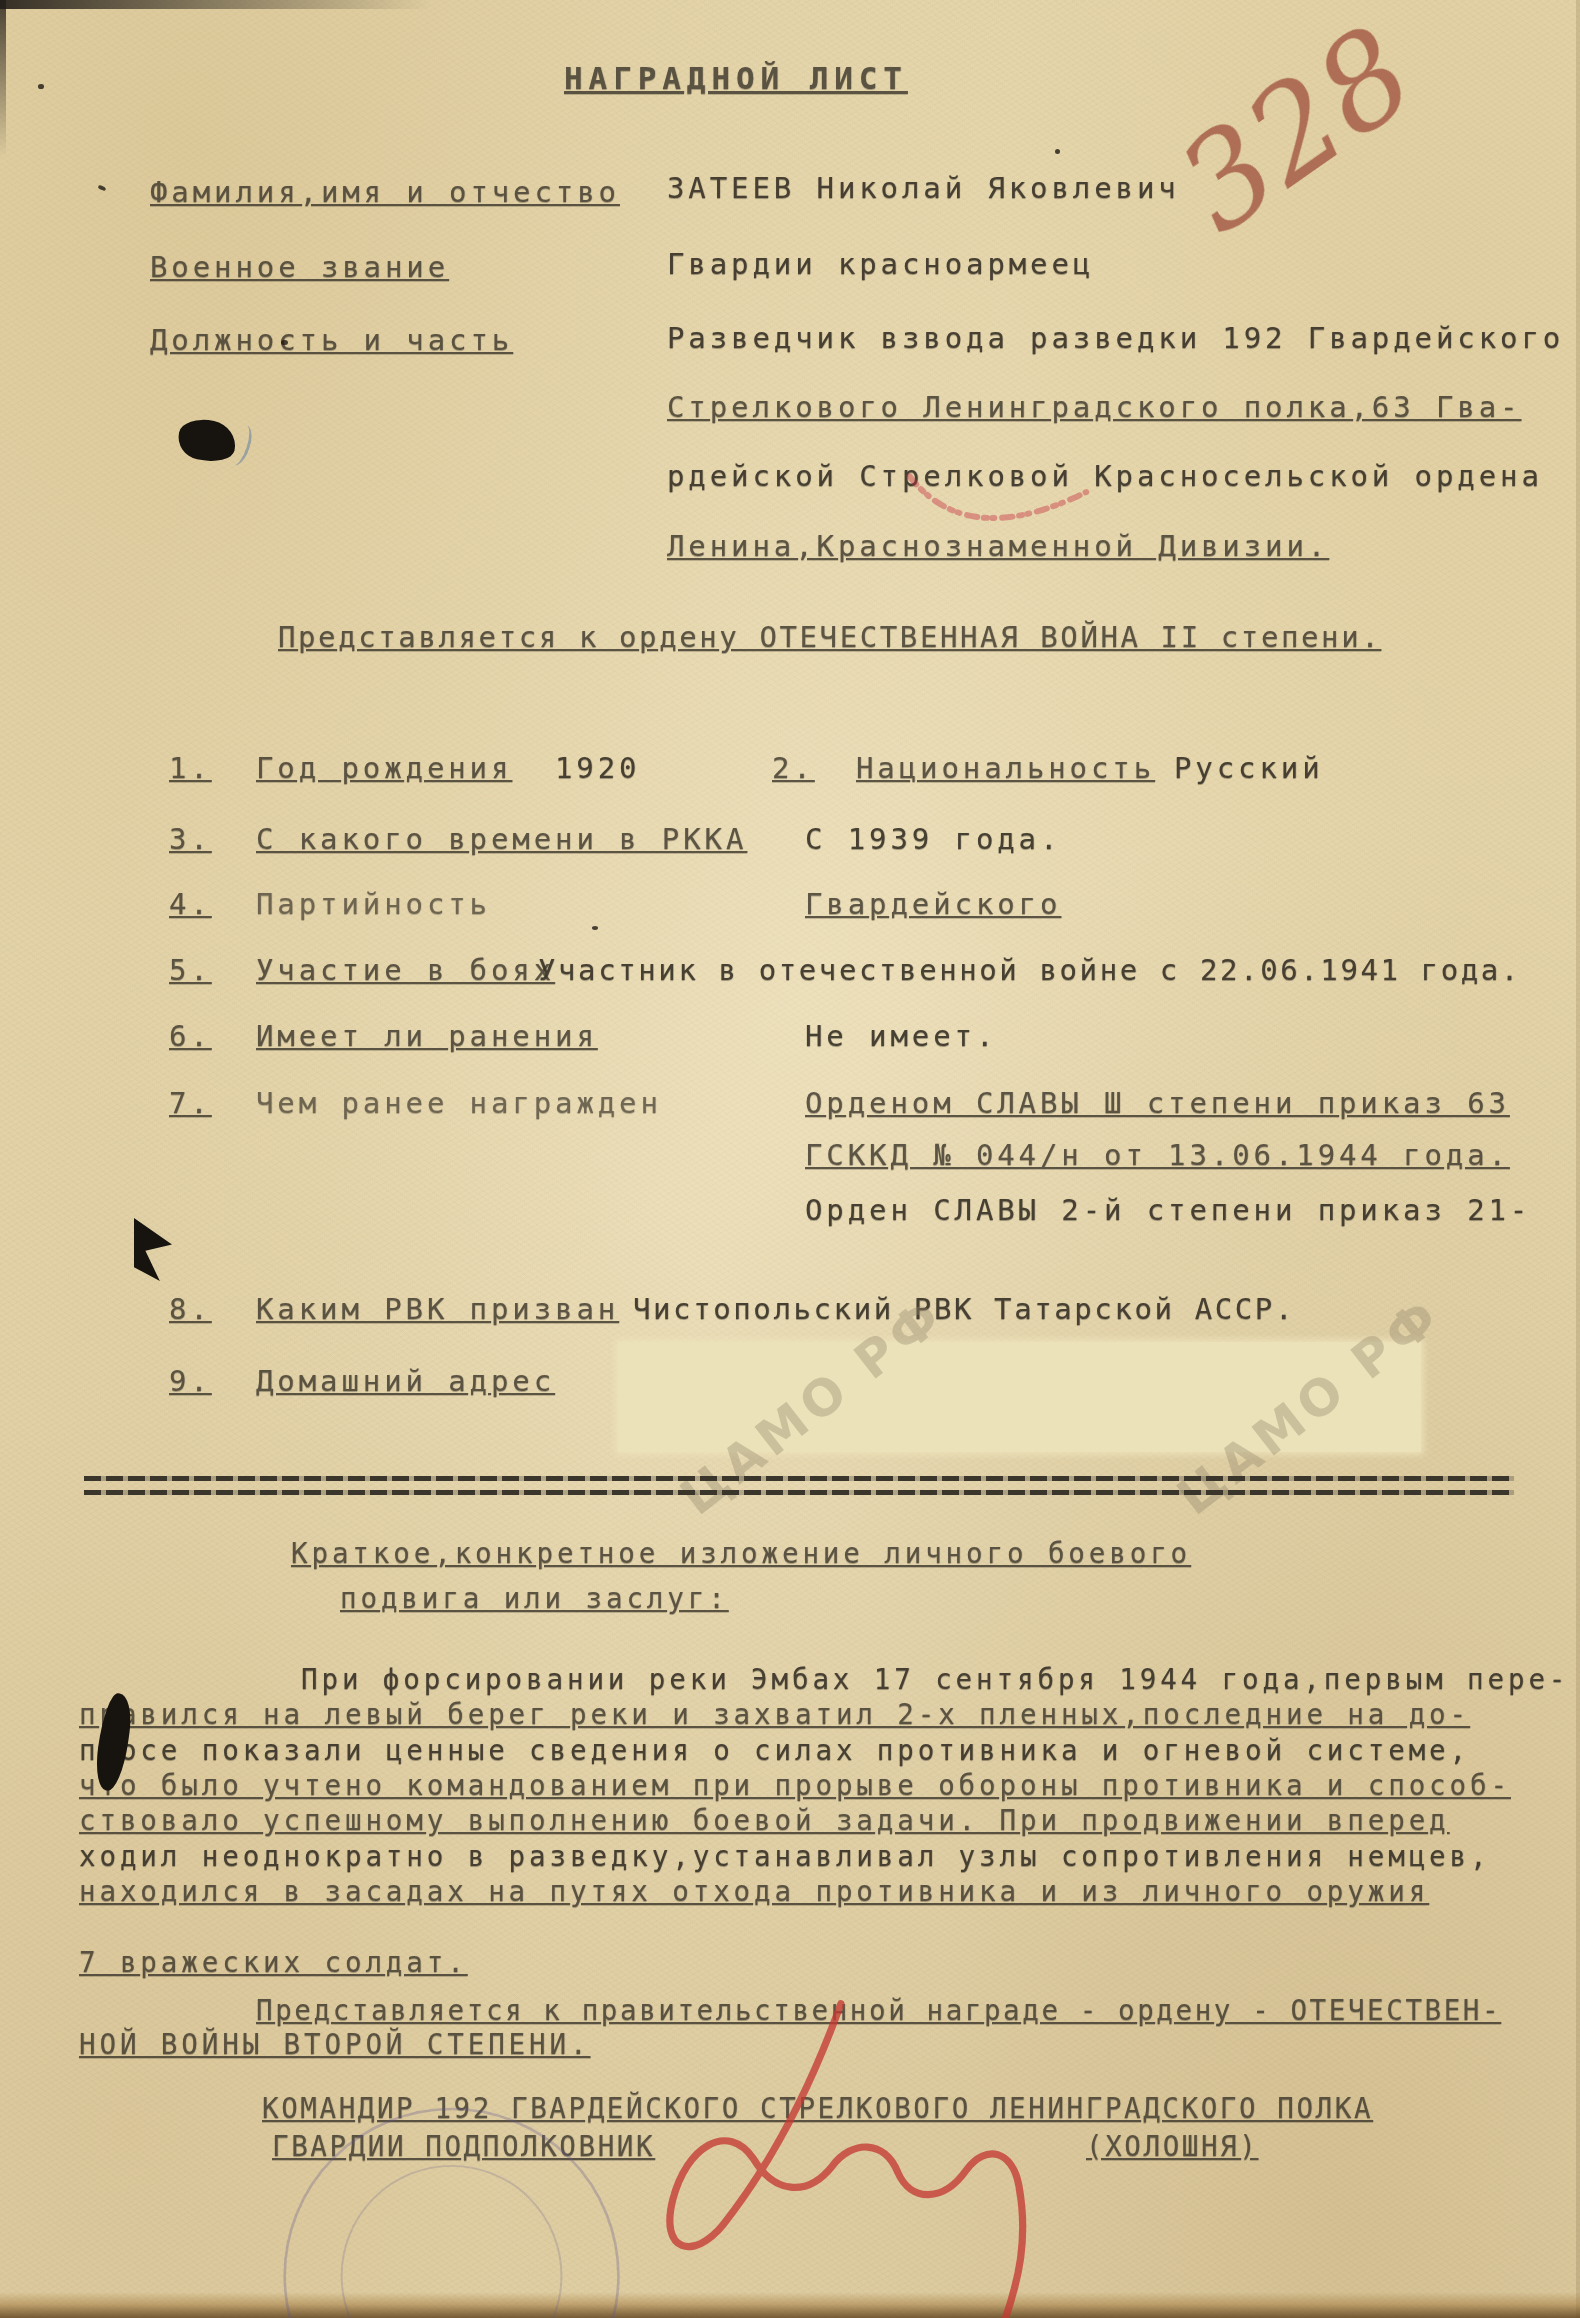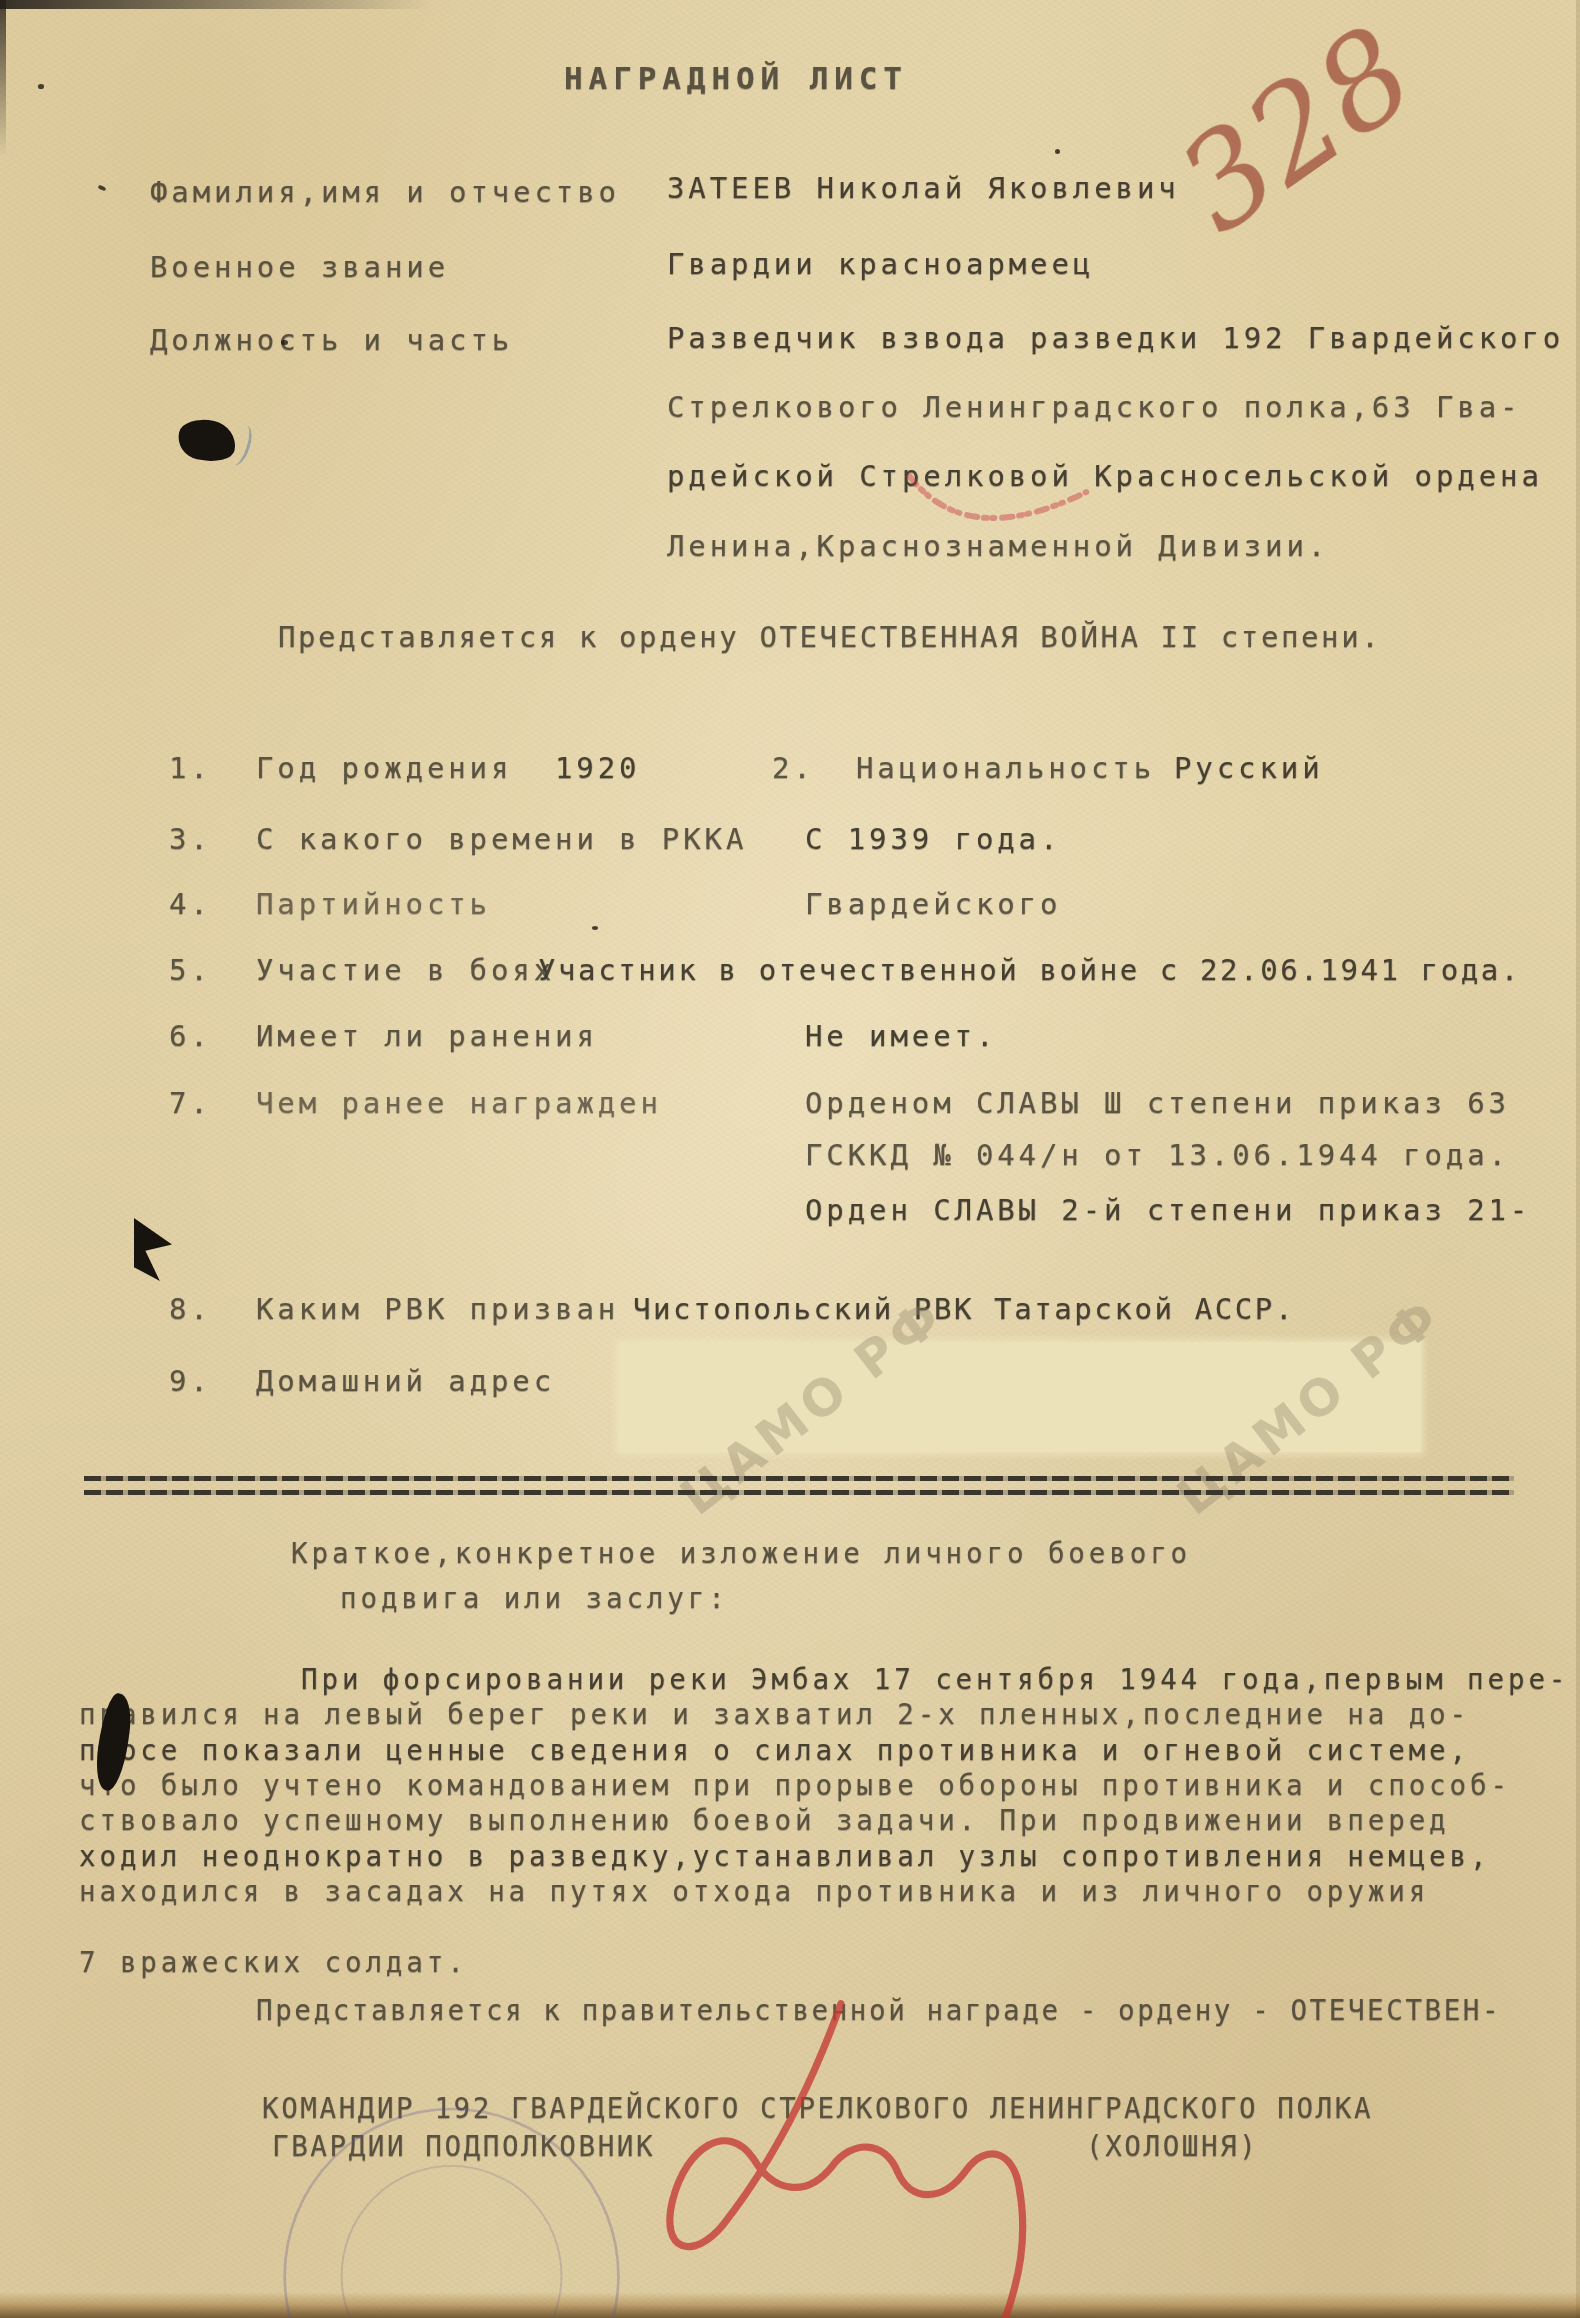--- a/index.html
+++ b/index.html
@@ -19,21 +19,21 @@
     font-family:"DejaVu Sans Mono", "Liberation Mono", monospace;
   }
   .tw{
     position:absolute;
     color:#3e382c;
     letter-spacing:3.9px;
     white-space:nowrap;
     text-shadow:0 0.7px 0.7px rgba(62,56,44,.45), 0.7px 0 0.7px rgba(62,56,44,.22);
   }
   .f1{opacity:.95;filter:blur(0.1px);}
-  .f2{opacity:.82;filter:blur(0.3px);}
+  .f2{opacity:.82;filter:blur(0.3px);text-decoration:underline;}
   .f3{opacity:.7;filter:blur(0.4px);}
   .sz-title{font-size:31px;font-weight:bold;letter-spacing:5.9px;}
   .sz-field{font-size:29px;}
   .sz-item{font-size:29px;}
   .sz-body{font-size:27.5px;letter-spacing:3.9px;}
   .ls4{letter-spacing:2.6px;}
   .sep{
     position:absolute;left:84px;width:1430px;height:4.6px;
     background:repeating-linear-gradient(90deg,#3a362c 0 17px, rgba(58,54,44,.3) 17px 22px);
     filter:blur(0.2px);
@@ -142,20 +142,21 @@
   <div class="tw sz-body f1" style="left:301px;top:1663px;">При форсировании реки Эмбах 17 сентября 1944 года,первым пере-</div>
   <div class="tw sz-body f2" style="left:79px;top:1698px;">правился на левый берег реки и захватил 2-х пленных,последние на до-</div>
   <div class="tw sz-body f1" style="left:79px;top:1734px;">просе показали ценные сведения о силах противника и огневой системе,</div>
   <div class="tw sz-body f2" style="left:79px;top:1769px;">что было учтено командованием при прорыве обороны противника и способ-</div>
   <div class="tw sz-body f2" style="left:79px;top:1804px;">ствовало успешному выполнению боевой задачи. При продвижении вперед</div>
   <div class="tw sz-body f1" style="left:79px;top:1840px;">ходил неоднократно в разведку,устанавливал узлы сопротивления немцев,</div>
   <div class="tw sz-body f2" style="left:79px;top:1875px;">находился в засадах на путях отхода противника и из личного оружия</div>
   <div class="tw sz-body f2" style="left:79px;top:1946px;">7 вражеских солдат.</div>
 
   <div class="tw sz-body f2 ls4" style="left:256px;top:1994px;">Представляется к правительственной награде - ордену - ОТЕЧЕСТВЕН-</div>
+  <div class="tw sz-body f2" style="left:79px;top:2028px;">НОЙ ВОЙНЫ ВТОРОЙ СТЕПЕНИ.</div>
 
   <div class="tw sz-body f2 ls4" style="left:262px;top:2092px;">КОМАНДИР 192 ГВАРДЕЙСКОГО СТРЕЛКОВОГО ЛЕНИНГРАДСКОГО ПОЛКА</div>
   <div class="tw sz-body f2 ls4" style="left:272px;top:2130px;">ГВАРДИИ ПОДПОЛКОВНИК</div>
   <div class="tw sz-body f2 ls4" style="left:1086px;top:2130px;">(ХОЛОШНЯ)</div>
 
   <div class="blob" style="left:178px;top:420px;width:58px;height:41px;border-radius:55% 45% 60% 40%/45% 60% 40% 55%;transform:rotate(12deg);"></div>
   <div style="position:absolute;left:230px;top:424px;width:17px;height:42px;border-right:3.9px solid rgba(70,110,165,.45);border-radius:50%;transform:rotate(18deg);"></div>
   <div class="blob" style="left:134px;top:1218px;width:38px;height:63px;clip-path:polygon(0 0,100% 42%,30% 52%,68% 100%,0 78%);"></div>
   <div class="blob" style="left:99px;top:1693px;width:29px;height:98px;border-radius:45% 55% 50% 50%/60% 40% 55% 45%;transform:rotate(8deg);"></div>
   <div class="speck" style="left:38px;top:84px;width:5.9px;height:4.6px;"></div>

